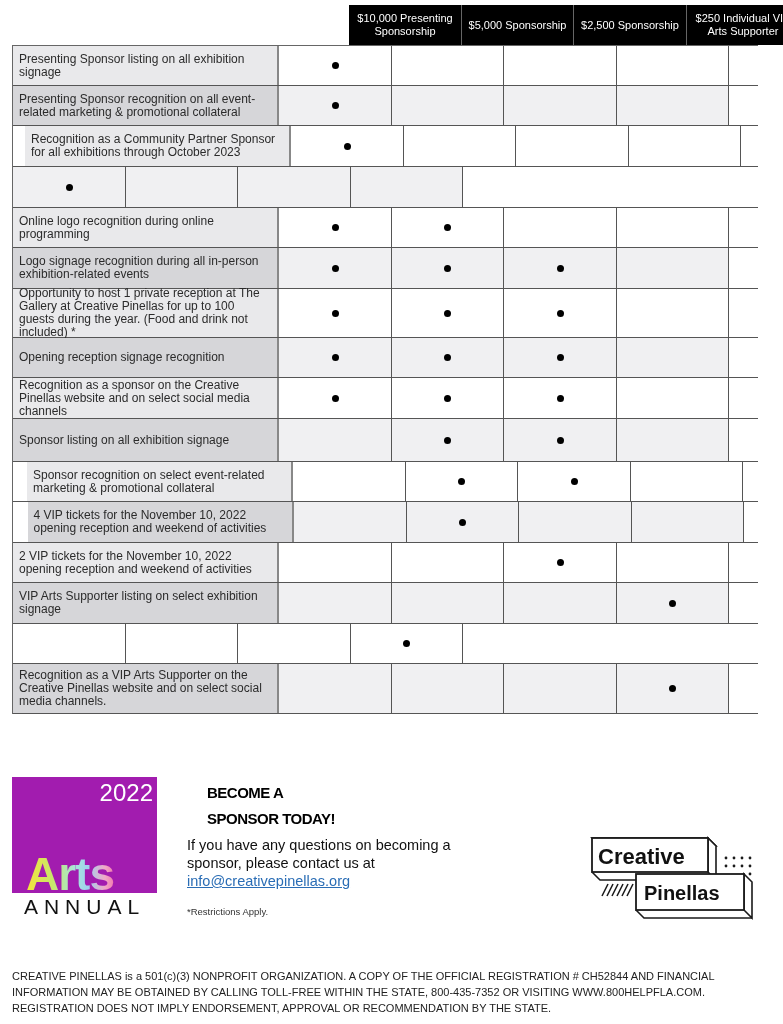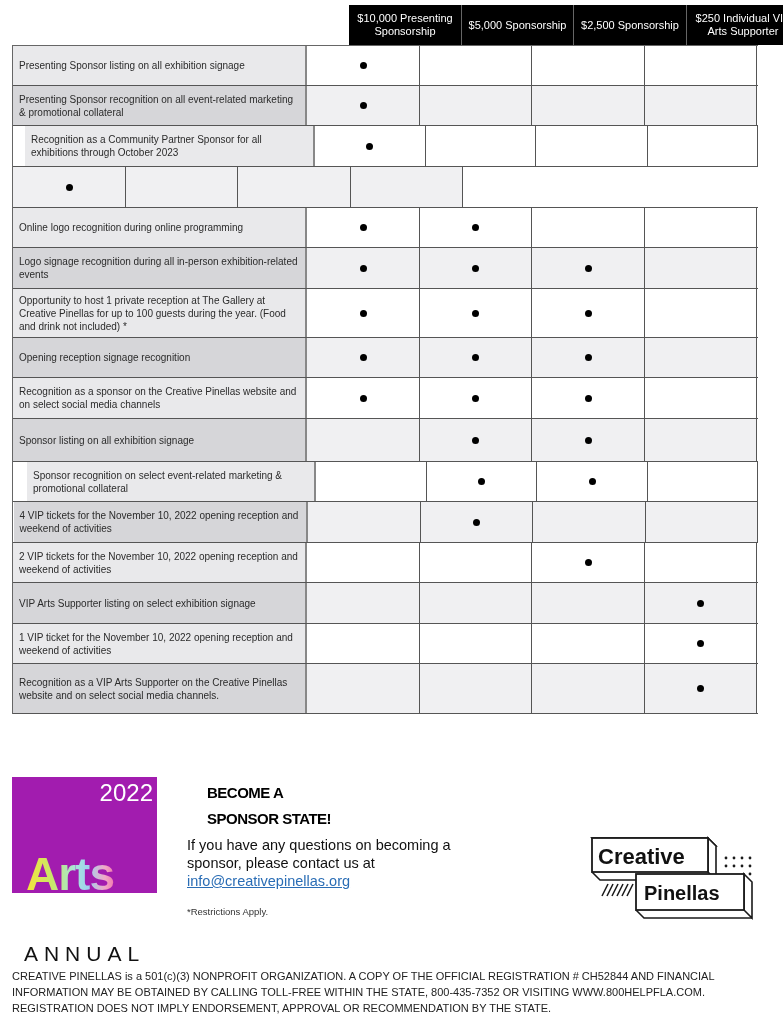--- a/index.html
+++ b/index.html
@@ -14,42 +14,42 @@
     display: flex; align-items: center; justify-content: center; box-sizing: border-box;
     border-right: 1px solid #666; padding: 0 4px;
   }
   .hdr-cell:last-child { border-right: none; }
   .c0 { width: 113px; } .c1 { width: 112px; } .c2 { width: 113px; } .c3 { width: 112px; }
 
   
   .tbl { position: absolute; top: 45px; left: 12px; width: 745px; border-left: 1px solid #666; border-top: 1px solid #666; }
   .row { display: flex; box-sizing: border-box; border-bottom: 1px solid #555; }
   .feat {
-    width: 294px; box-sizing: border-box; padding: 0 6px; font-size: 10px; line-height: 13px;
+    width: 266px; box-sizing: border-box; padding: 0 6px; font-size: 12px; line-height: 13px;
     color: #2b2b2b; display: flex; align-items: center; border-right: 2px solid #888;
   }
   .row.light .feat { background: #e9e9eb; }
   .row.dark .feat { background: #d6d6d9; }
   .row.light .mark { background: #ffffff; }
   .row.dark .mark { background: #f0f0f2; }
   .mark {
     box-sizing: border-box; border-right: 1px solid #555; display: flex; align-items: center; justify-content: center;
   }
   .mark .dot { width: 7px; height: 7px; border-radius: 50%; background: #000; }
   .m0 { width: 113px; } .m1 { width: 112px; } .m2 { width: 113px; } .m3 { width: 112px; }
 
   
   .logo-box { position: absolute; left: 12px; top: 777px; width: 145px; height: 116px; background: #a21caf; }
   .logo-year { position: absolute; right: 4px; top: 2px; color: #fff; font-size: 24px; font-family: "Liberation Sans", sans-serif; }
   .logo-arts {
     position: absolute; left: 14px; bottom: -4px; font-size: 46px; font-weight: bold; letter-spacing: -1px;
     background: linear-gradient(90deg, #f5e23a 0%, #c8e86a 30%, #a8e6d8 55%, #9fd3ef 70%, #f2a7c6 90%, #f07ab0 100%);
     -webkit-background-clip: text; background-clip: text; color: transparent; line-height: 46px;
   }
-  .logo-annual { position: absolute; left: 12px; top: 895px; width: 145px; font-size: 21px; letter-spacing: 6px; color: #111; text-align: center; margin-top: 47px; }
+  .logo-annual { position: absolute; left: 12px; top: 895px; width: 145px; font-size: 21px; letter-spacing: 6px; color: #111; text-align: center; }
 
   .promo-title { position: absolute; left: 187px; top: 780px; font-size: 15px; line-height: 26px; font-weight: bold; color: #000; letter-spacing: -0.5px; margin-left: 20px; }
   .promo-body { position: absolute; left: 187px; top: 836px; width: 280px; font-size: 14.5px; line-height: 18px; color: #111; }
   .promo-body a { color: #2a6db5; text-decoration: underline; }
   .restrict { position: absolute; left: 187px; top: 906px; font-size: 9.5px; color: #333; }
 
   .cp-logo { position: absolute; left: 588px; top: 834px; width: 172px; height: 90px; }
 
   .legal { position: absolute; left: 12px; top: 968px; width: 765px; font-size: 11px; line-height: 16px; color: #222; }
 </style>
@@ -205,21 +205,20 @@
     <div class="row dark" style="height: 41px;">
       <div class="feat">VIP Arts Supporter listing on select exhibition signage</div>
       <div class="mark m0"></div>
       <div class="mark m1"></div>
       <div class="mark m2"></div>
       <div class="mark m3">
         <span class="dot"></span>
       </div>
     </div>
     <div class="row light" style="height: 40px;">
-      <div class="feat">1 VIP ticket for the November 10, 2022 opening reception and weekend of activities</div>
       <div class="mark m0"></div>
       <div class="mark m1"></div>
       <div class="mark m2"></div>
       <div class="mark m3">
         <span class="dot"></span>
       </div>
     </div>
     <div class="row dark" style="height: 50px;">
       <div class="feat">Recognition as a VIP Arts Supporter on the Creative Pinellas website and on select social media channels.</div>
       <div class="mark m0"></div>
@@ -232,21 +231,21 @@
   </div>
 
 <div class="logo-box">
   <div class="logo-year">2022</div>
   <div class="logo-arts">Arts</div>
 </div>
 <div class="logo-annual">ANNUAL</div>
 
 <div class="promo-title">
   <div>BECOME A</div>
-  <div>SPONSOR STATE!</div>
+  <div>SPONSOR TODAY!</div>
 </div>
 <div class="promo-body">
   <span>If you have any questions on becoming a sponsor, please contact us at </span><a title="info@creativepinellas.org">info@creativepinellas.org</a>
 </div>
 <div class="restrict">*Restrictions Apply.</div>
 
 <svg class="cp-logo" viewBox="0 0 172 90">
 
   <polygon points="4,4 120,4 128,12 12,12" fill="#fff" stroke="#1a1a1a" stroke-width="1.6"></polygon>
   <polygon points="120,4 128,12 128,46 120,38" fill="#fff" stroke="#1a1a1a" stroke-width="1.6"></polygon>

